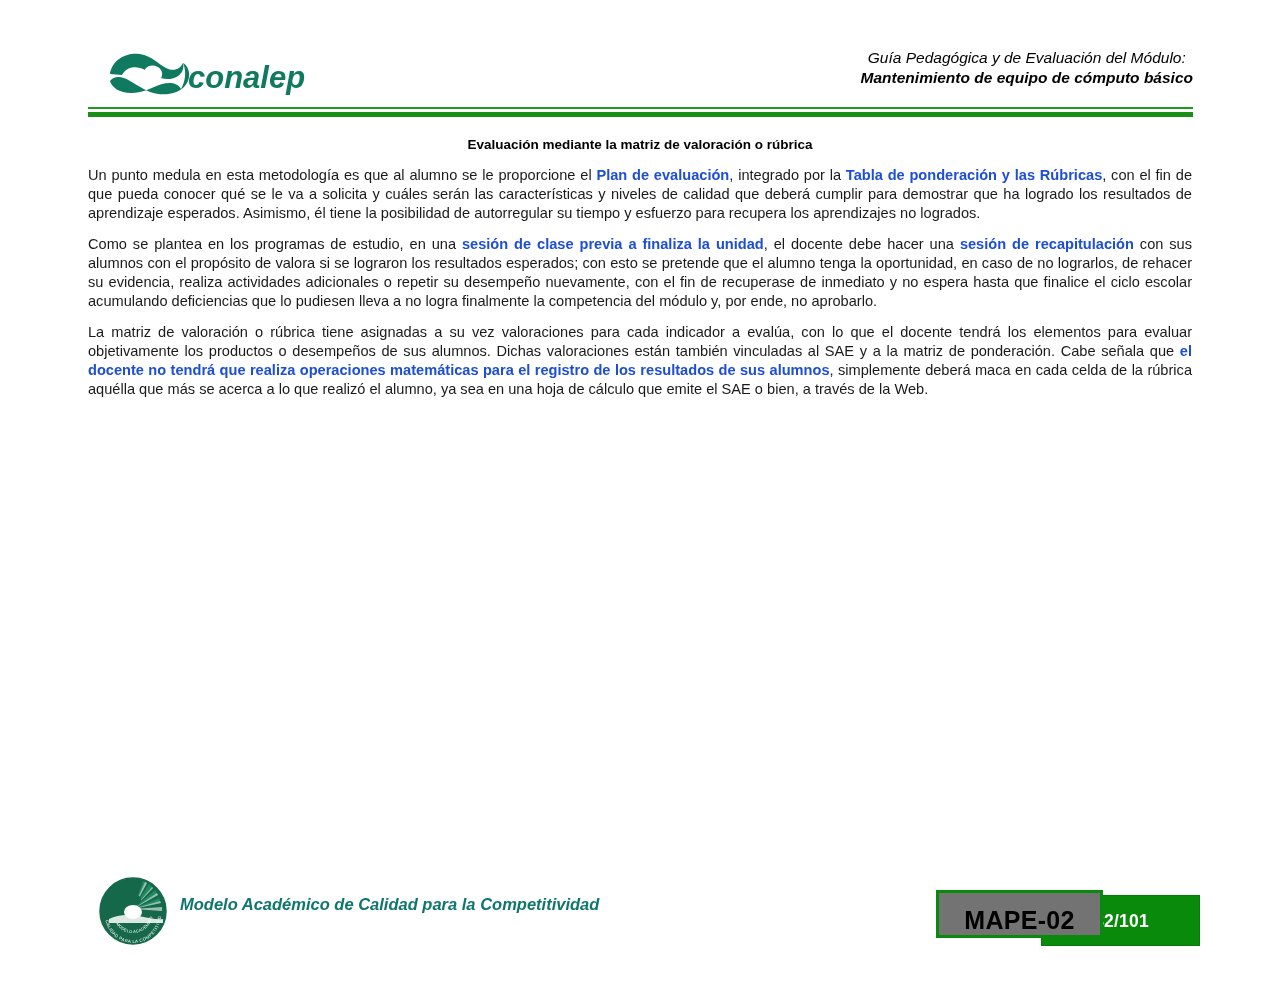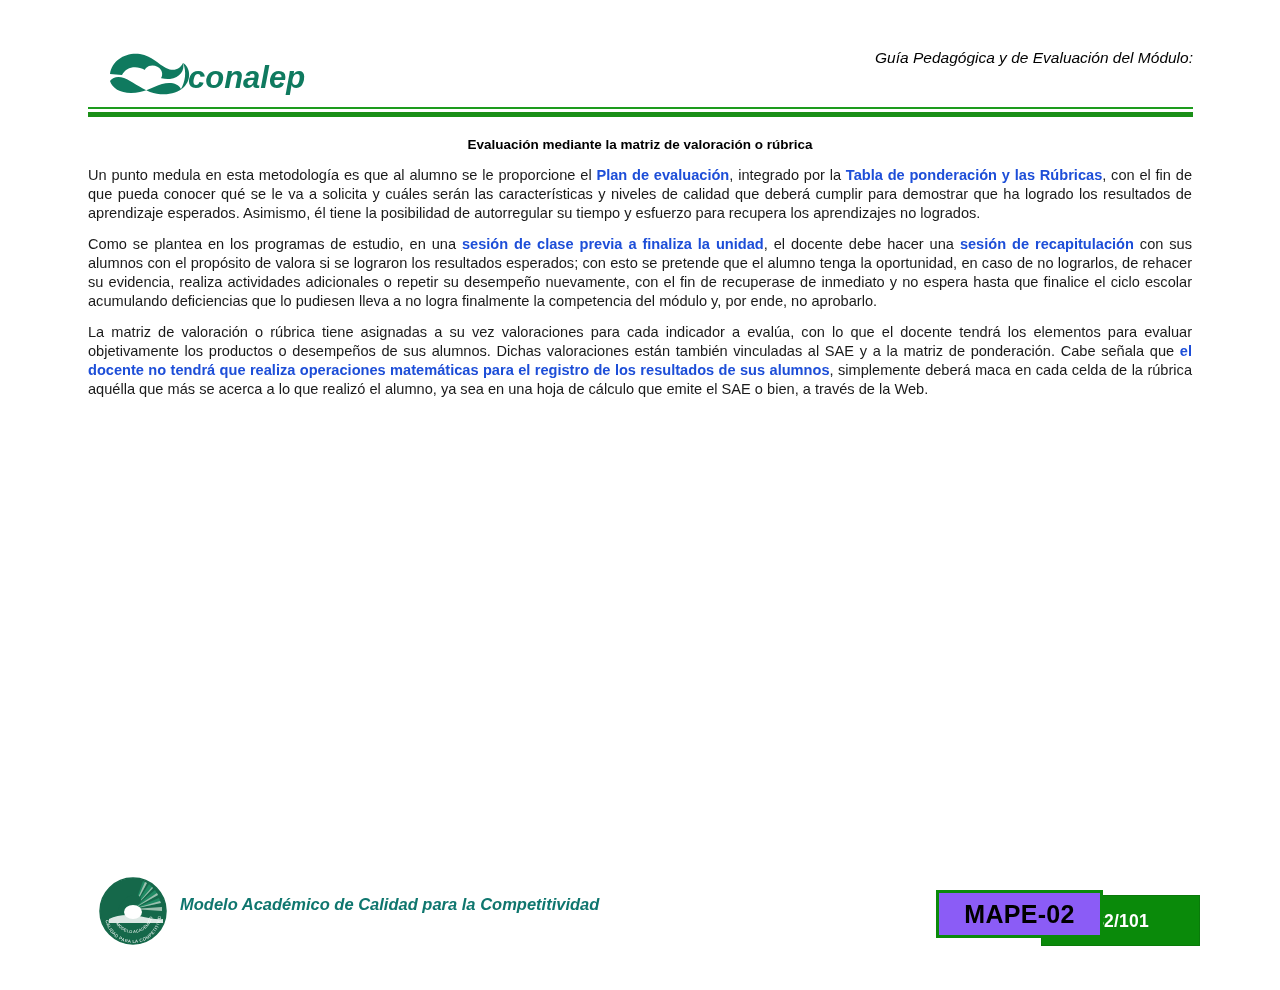--- a/index.html
+++ b/index.html
@@ -160,25 +160,25 @@
     font-size: 17.5px;
     font-weight: bold;
     letter-spacing: 0.2px;
   }
   .badge-white {
     position: absolute;
     left: 0;
     top: 0;
     width: 167px;
     height: 48px;
-    background: #8b5cf6;
+    background: #737373;
     border: 3px solid #0a8a0a;
     box-sizing: border-box;
     display: flex;
-    align-items: center;
+    align-items: flex-end;
     justify-content: center;
   }
   .badge-code {
     font-size: 25px;
     font-weight: bold;
     color: #000000;
     letter-spacing: 0.3px;
   }
 </style>
 </head>
@@ -198,20 +198,21 @@
                    C64 34, 72 35, 75 41 C79 34, 81 24, 77 15 Z" fill="#0f7a5f"></path>
           <path d="M40 20 C44 16, 52 17, 55 22 C58 27, 55 33, 49 34 C43 35, 38 31, 38 26
                    C38 23, 39 21, 40 20 Z" fill="#ffffff"></path>
         </g>
         <text x="82" y="40" font-family="'Liberation Sans', sans-serif" font-size="31" font-weight="bold" font-style="italic" fill="#0f7a5f">conalep</text>
       </svg>
     </div>
 
     <div class="header-titles">
       <div class="header-line-1">Guía Pedagógica y de Evaluación del Módulo:</div>
+      <div class="header-line-2">Mantenimiento de equipo de cómputo básico</div>
     </div>
   </div>
 
   <div class="rule-thin"></div>
   <div class="rule-thick"></div>
 
   <div class="content">
     <h1 class="section-heading">Evaluación mediante la matriz de valoración o rúbrica</h1>
 
     <p class="para">Un punto medula en esta metodología es que al alumno se le proporcione el <b>Plan de evaluación</b>, integrado por la <b>Tabla de ponderación y las Rúbricas</b>, con el fin de que pueda conocer qué se le va a solicita y cuáles serán las características y niveles de calidad que deberá cumplir para demostrar que ha logrado los resultados de aprendizaje esperados. Asimismo, él tiene la posibilidad de autorregular su tiempo y esfuerzo para recupera los aprendizajes no logrados.</p>

